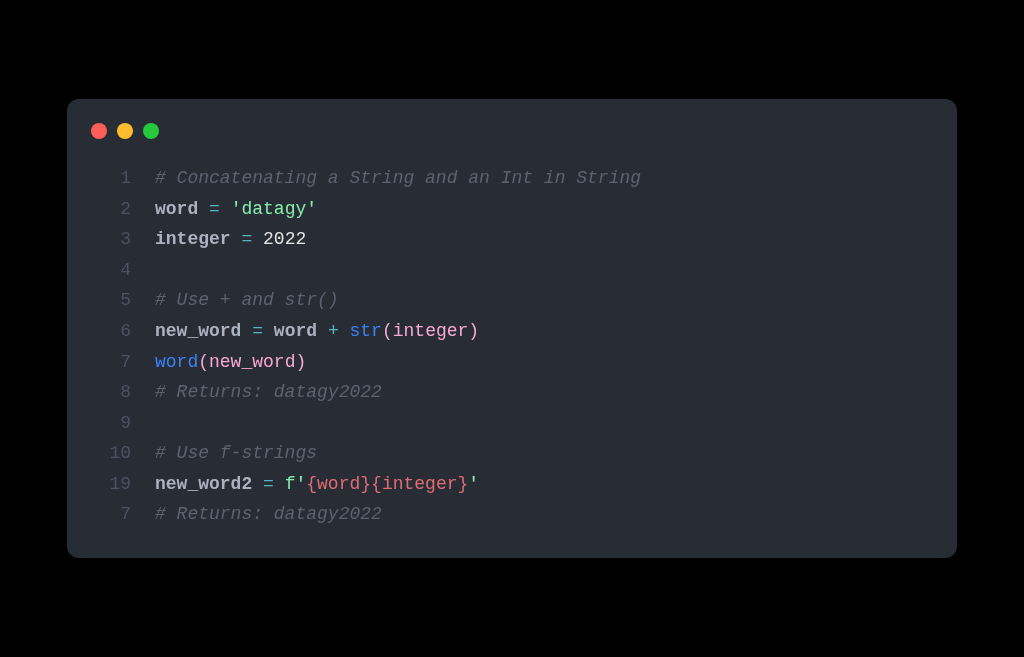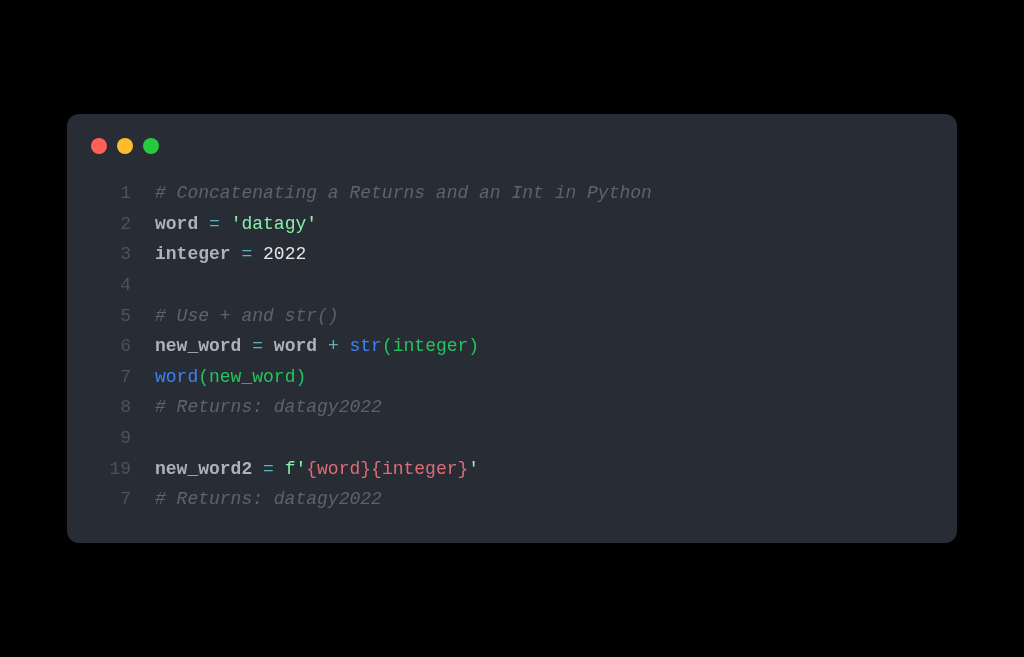--- a/index.html
+++ b/index.html
@@ -57,37 +57,38 @@
     .code-content {
       flex: 1;
     }
     .comment { color: #5c6370; font-style: italic; }
     .variable { color: #abb2bf; font-weight: bold; }
     .operator { color: #56b6c2; }
     .string { color: #86efac; }
     .number { color: #e5e5e5; }
     .builtin { color: #3b82f6; }
     .fstring-expr { color: #e06c75; }
-    .plain { color: #22c55e; text-align: right; }
+    .plain { color: #f9a8d4; text-align: right; }
   </style>
 </head>
 <body>
 
 <div class="window">
   <div class="titlebar">
     <div class="dot dot-red"></div>
     <div class="dot dot-yellow"></div>
     <div class="dot dot-green"></div>
   </div>
   <div class="code-area" id="code-area">
-      <div class="line"><span class="line-number">1</span><span class="code-content"><span class="comment"># Concatenating a Returns and an Int in Python</span></span></div>
+      <div class="line"><span class="line-number">1</span><span class="code-content"><span class="comment"># Concatenating a String and an Int in String</span></span></div>
       <div class="line"><span class="line-number">2</span><span class="code-content"><span class="variable">word</span><span class="plain"> </span><span class="operator">=</span><span class="plain"> </span><span class="string">'datagy'</span></span></div>
       <div class="line"><span class="line-number">3</span><span class="code-content"><span class="variable">integer</span><span class="plain"> </span><span class="operator">=</span><span class="plain"> </span><span class="number">2022</span></span></div>
       <div class="line"><span class="line-number">4</span><span class="code-content">&nbsp;</span></div>
       <div class="line"><span class="line-number">5</span><span class="code-content"><span class="comment"># Use + and str()</span></span></div>
       <div class="line"><span class="line-number">6</span><span class="code-content"><span class="variable">new_word</span><span class="plain"> </span><span class="operator">=</span><span class="plain"> </span><span class="variable">word</span><span class="plain"> </span><span class="operator">+</span><span class="plain"> </span><span class="builtin">str</span><span class="plain">(integer)</span></span></div>
       <div class="line"><span class="line-number">7</span><span class="code-content"><span class="builtin">word</span><span class="plain">(new_word)</span></span></div>
       <div class="line"><span class="line-number">8</span><span class="code-content"><span class="comment"># Returns: datagy2022</span></span></div>
       <div class="line"><span class="line-number">9</span><span class="code-content">&nbsp;</span></div>
+      <div class="line"><span class="line-number">10</span><span class="code-content"><span class="comment"># Use f-strings</span></span></div>
       <div class="line"><span class="line-number">19</span><span class="code-content"><span class="variable">new_word2</span><span class="plain"> </span><span class="operator">=</span><span class="plain"> </span><span class="string">f'</span><span class="fstring-expr">{word}{integer}</span><span class="string">'</span></span></div>
       <div class="line"><span class="line-number">7</span><span class="code-content"><span class="comment"># Returns: datagy2022</span></span></div>
     </div>
 </div>
 
 </body></html>

